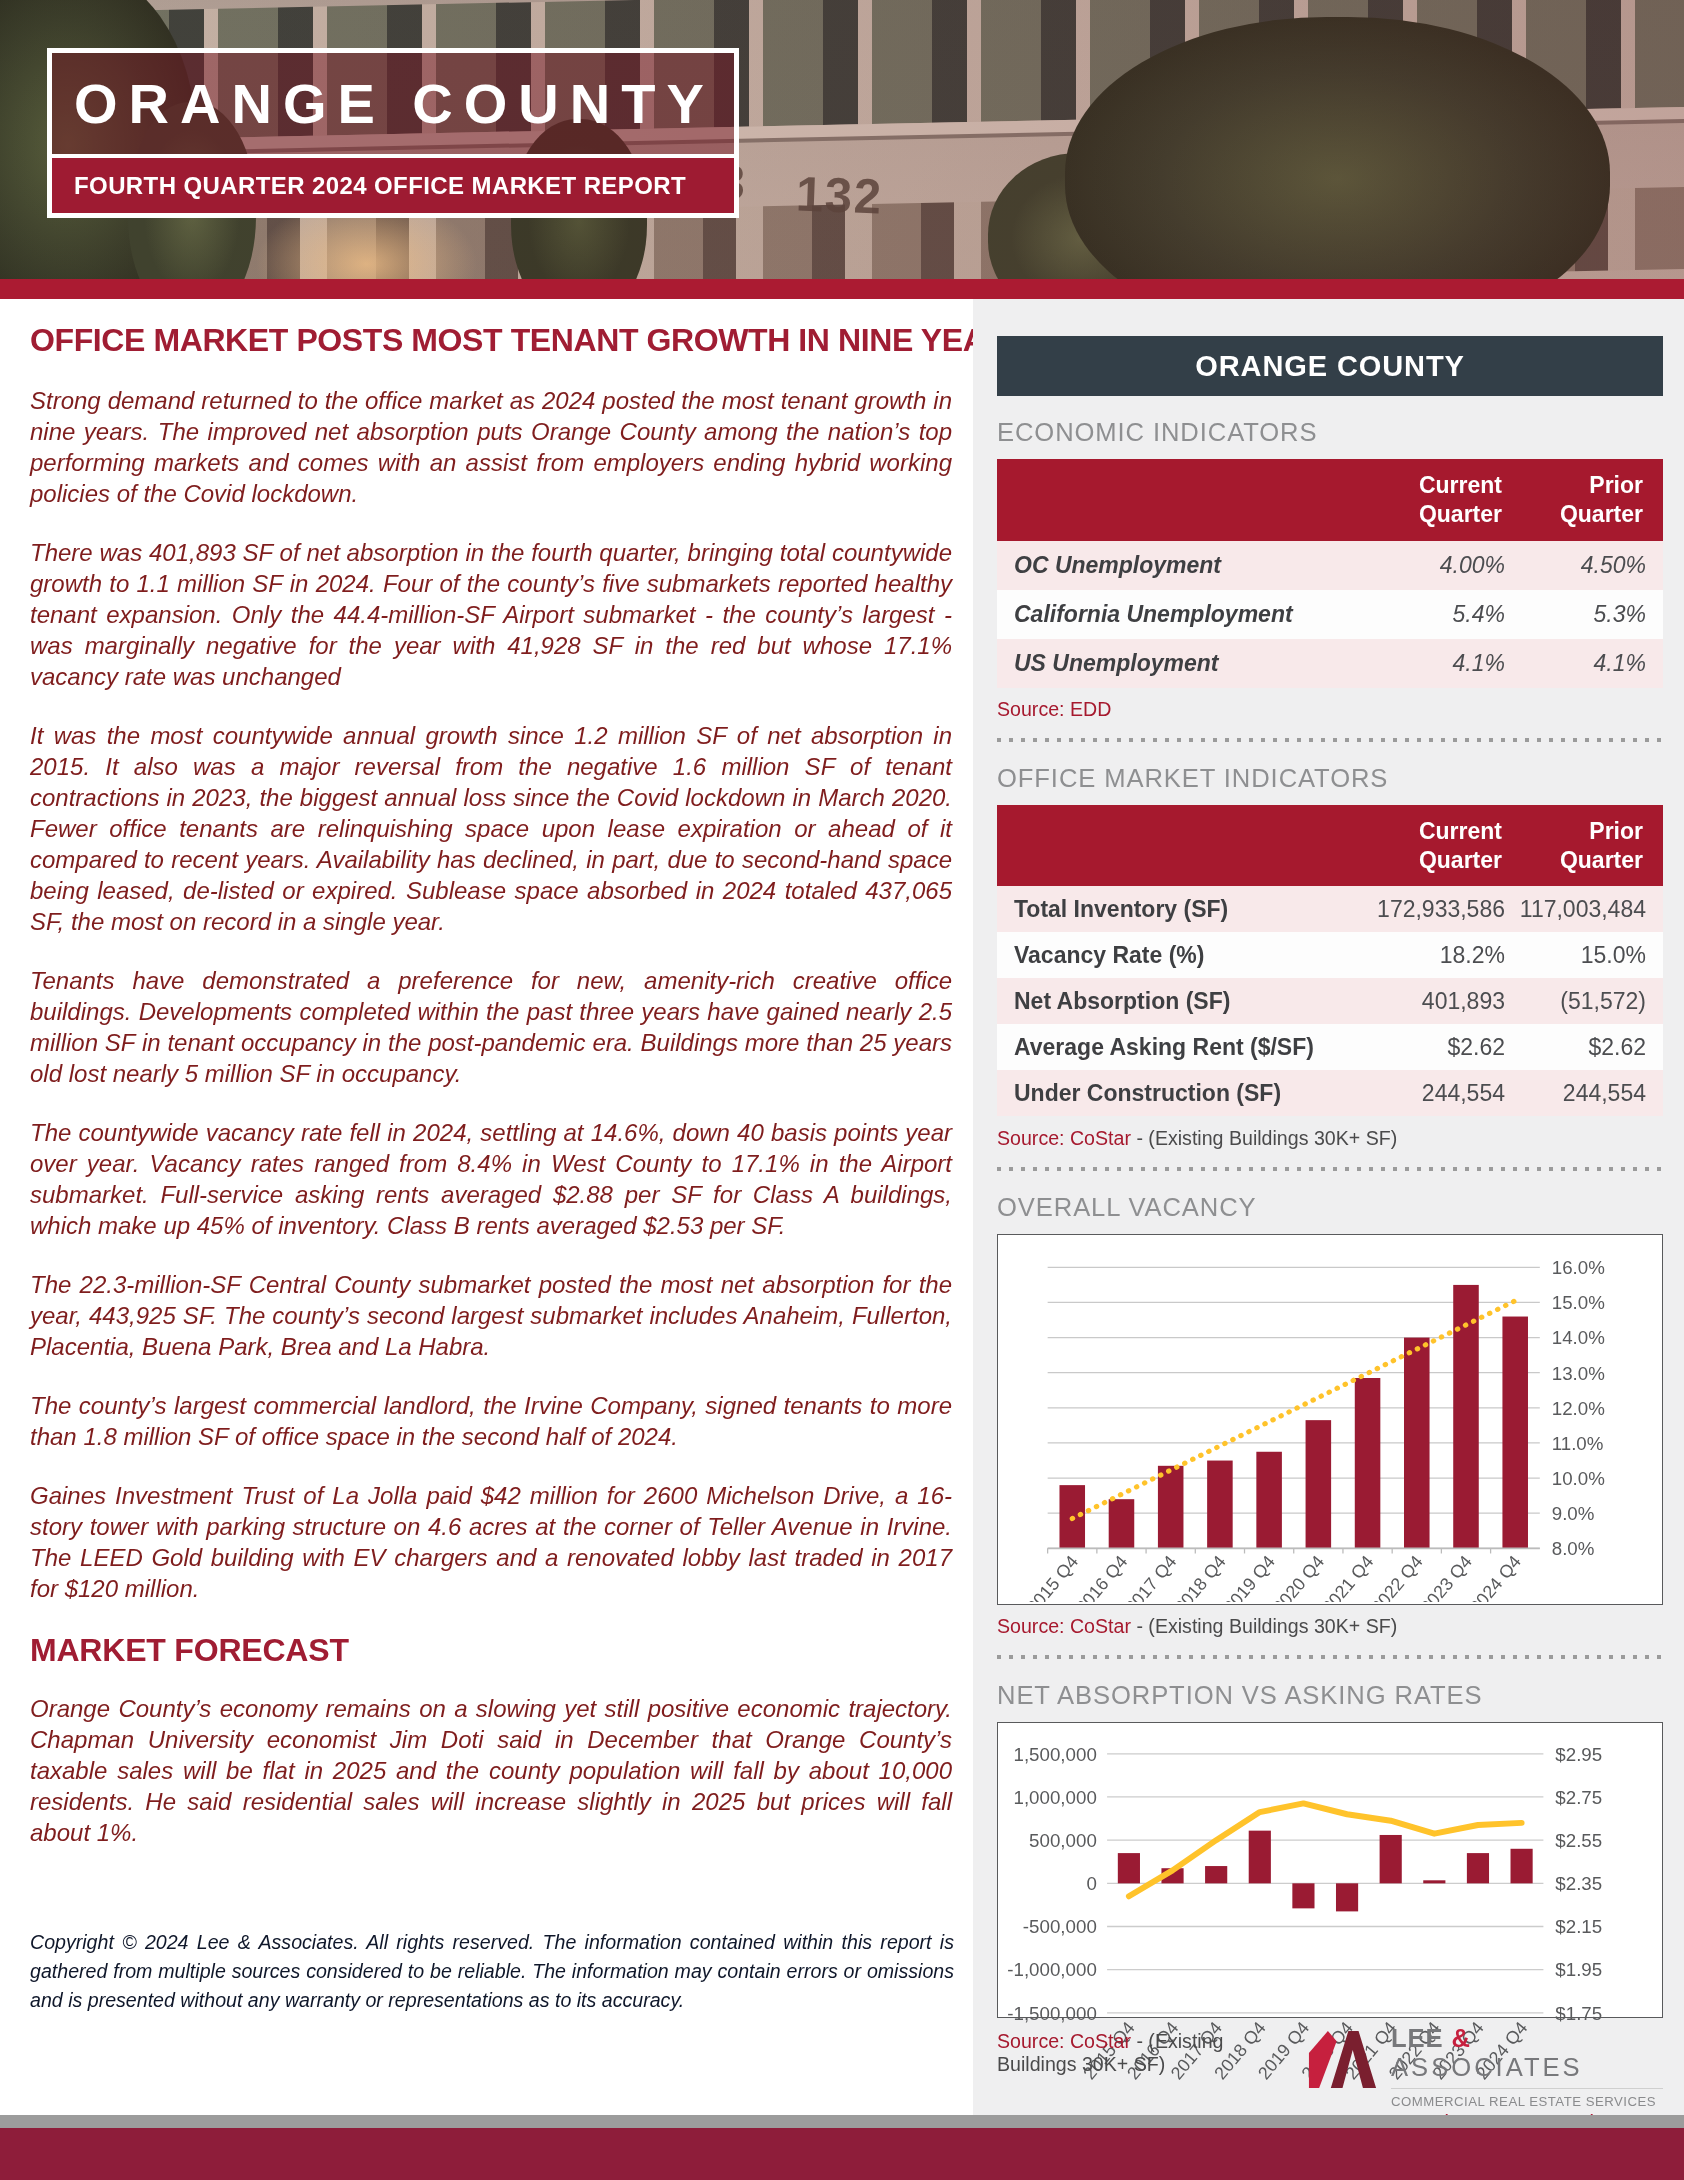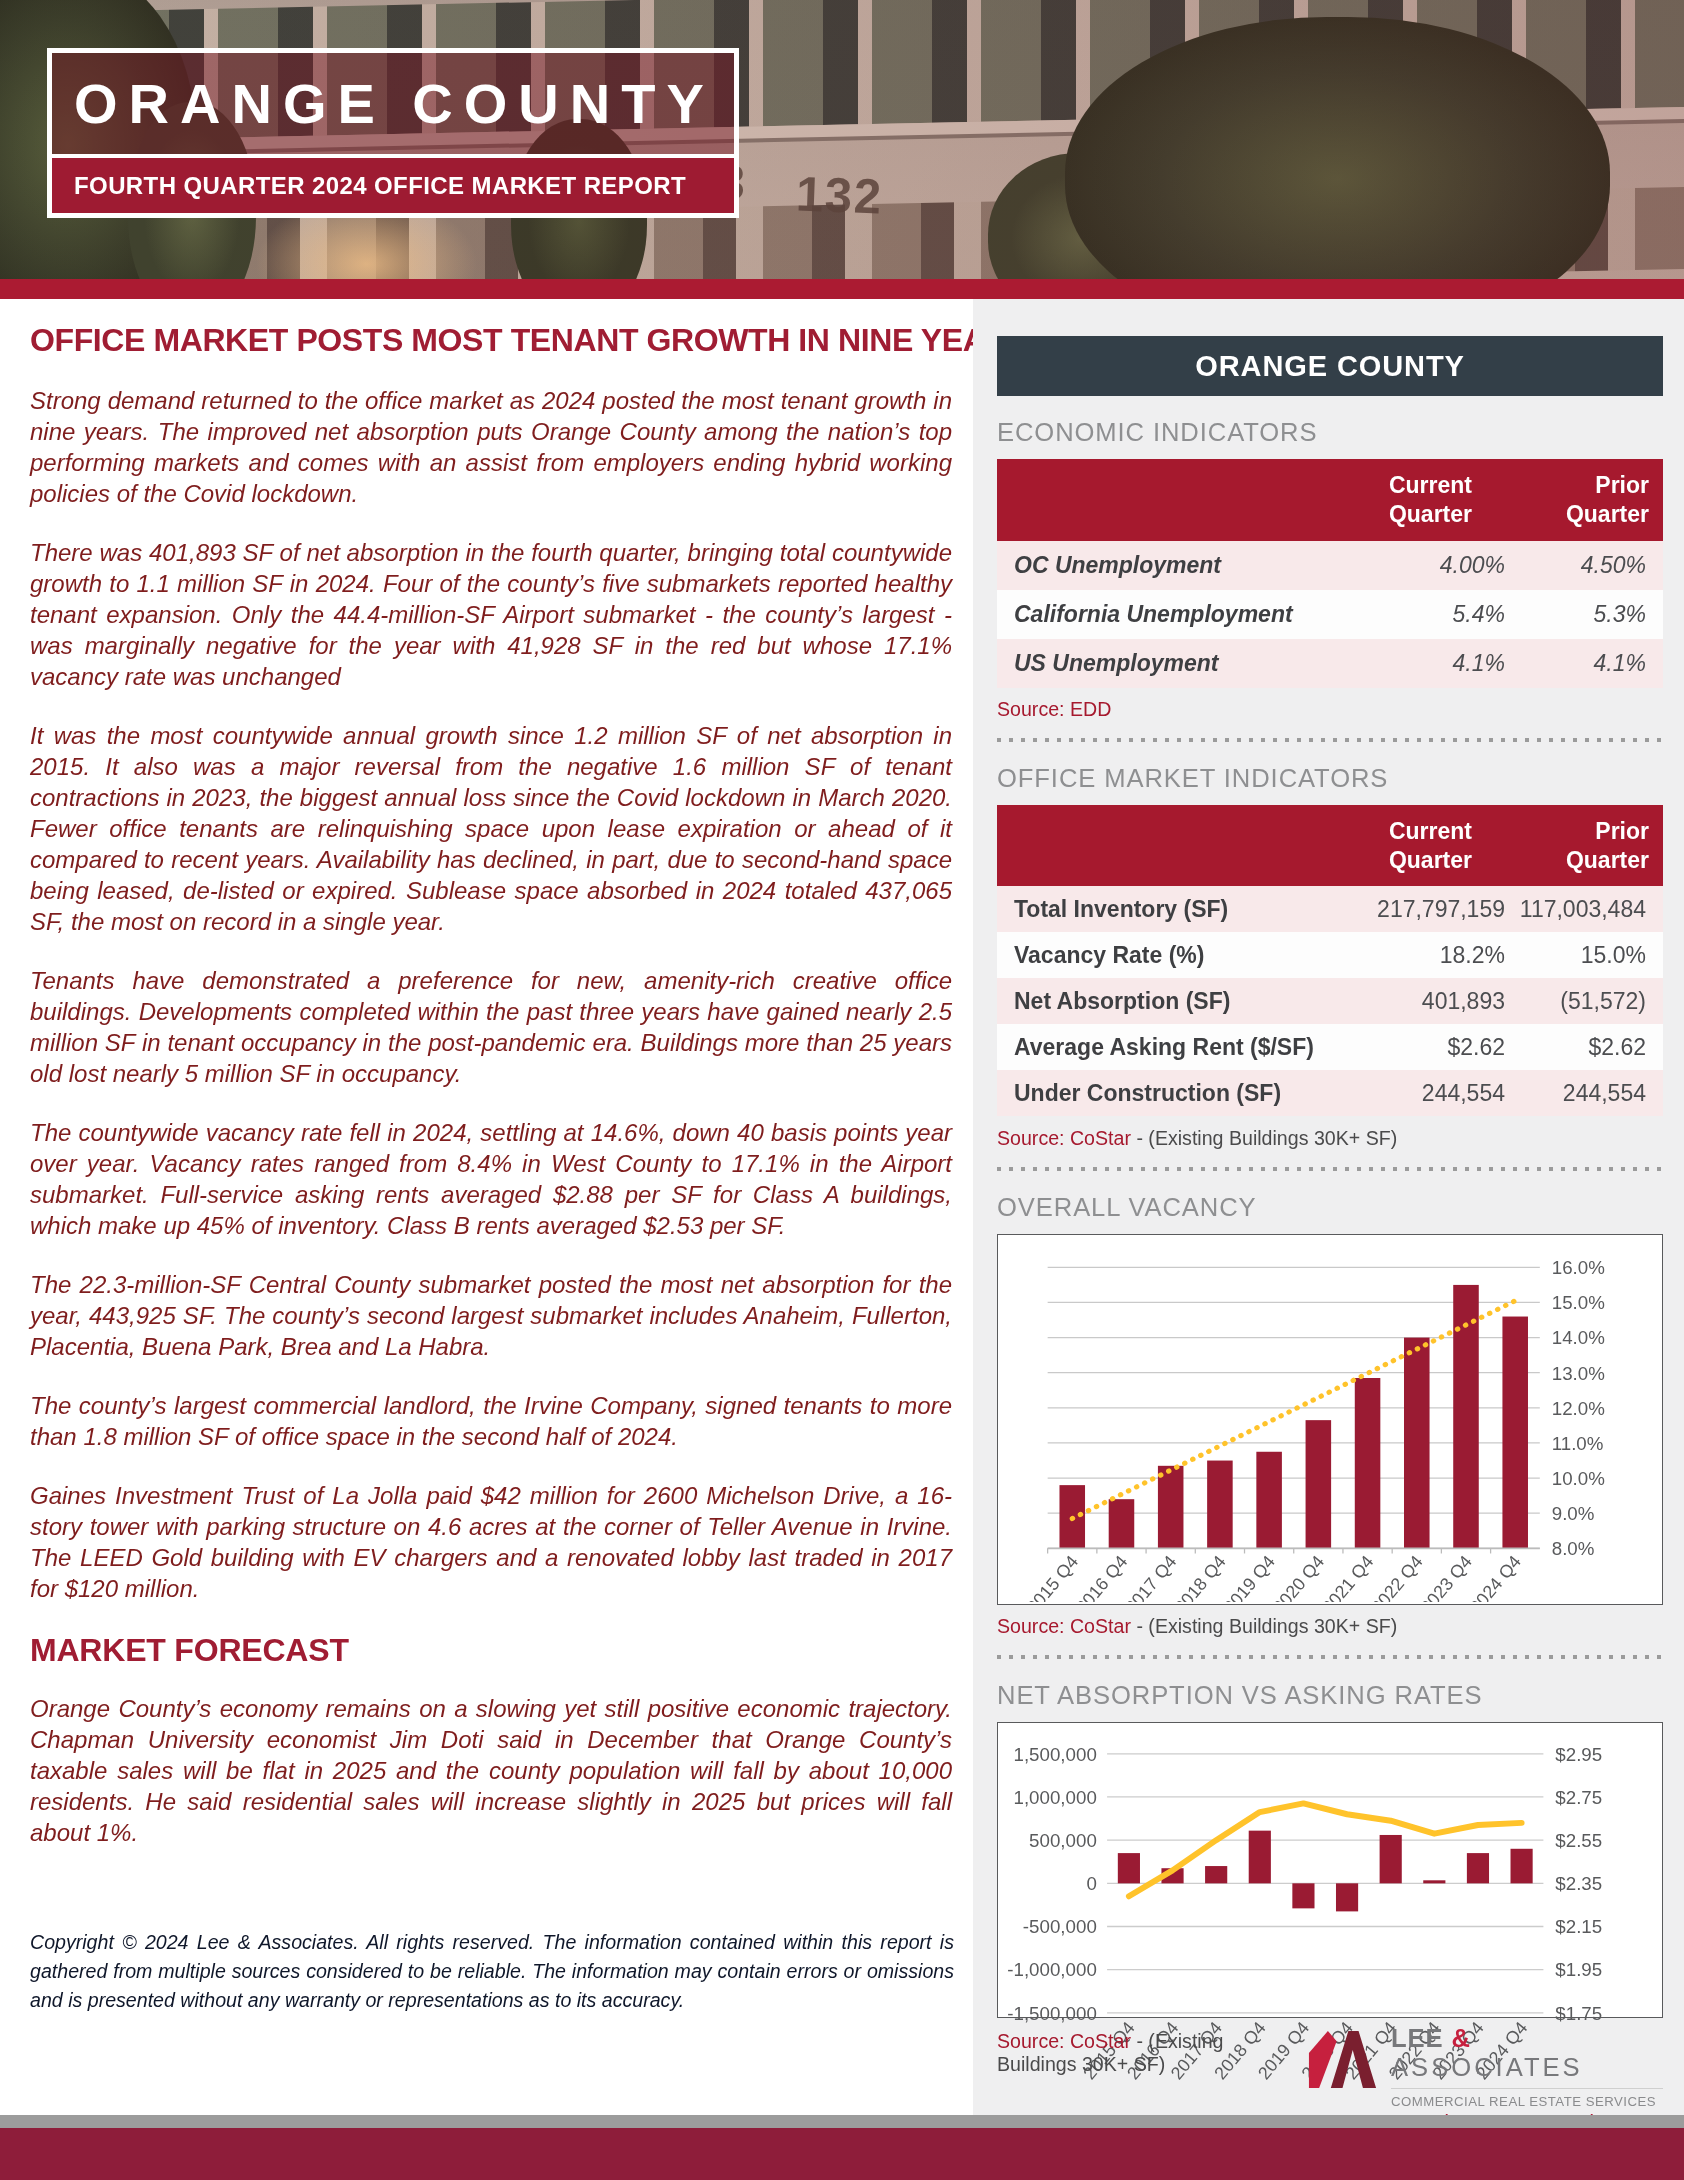--- a/index.html
+++ b/index.html
@@ -47,22 +47,22 @@
   .copyright{position:absolute;left:30px;top:1928px;width:924px;font-style:italic;font-size:19.6px;
       line-height:29px;color:#0f172a;text-align:justify;}
 
   
   .sidebar{position:absolute;left:973px;top:299px;width:712px;height:1816px;background:#efeff0;}
   .side-inner{margin:37px 22px 0 24px;}
   .panel-title{height:60px;background:#333f48;display:flex;align-items:center;justify-content:center;
       color:#fff;font-weight:bold;font-size:29px;letter-spacing:0.9px;}
   .sec-head{margin-top:22px;font-size:25.6px;color:#8e8f91;letter-spacing:0.9px;}
   .tbl{margin-top:12px;}
-  .tbl-head{background:#a6192e;display:flex;align-items:center;padding:12px 14px;color:#fff;font-weight:bold;
-      font-size:23px;line-height:1.25;gap:36px;}
+  .tbl-head{background:#a6192e;display:flex;align-items:center;padding:12px 20px;color:#fff;font-weight:bold;
+      font-size:23px;line-height:1.25;}
   .tbl-head .sp{flex:1;}
   .colw1{width:149px;text-align:right;white-space:pre-line;}
   .colw2{width:141px;text-align:right;white-space:pre-line;}
   .trow{display:flex;align-items:center;padding:0 17px;}
   .trow.h58{height:49px;font-style:italic;} .trow.h54{height:46px;}
   .trow:nth-child(odd){background:#f8e9ea;}
   .trow:nth-child(even){background:#fdfdfd;}
   .trow .lbl{flex:1;font-weight:bold;color:#3e3f42;font-size:23px;}
   .trow .val{font-size:23px;color:#4c4d50;}
   .src{margin-top:10.2px;font-size:19.6px;}
@@ -171,21 +171,21 @@
         <div class="tbl-head">
           <span class="sp"></span>
           <span class="colw1">Current
 Quarter</span>
           <span class="colw2">Prior
 Quarter</span>
         </div>
         <div id="office-rows">
             <div class="trow h54">
               <span class="lbl">Total Inventory (SF)</span>
-              <span class="val colw1">217,797,159</span>
+              <span class="val colw1">172,933,586</span>
               <span class="val colw2">117,003,484</span>
             </div>
             <div class="trow h54">
               <span class="lbl">Vacancy Rate (%)</span>
               <span class="val colw1">18.2%</span>
               <span class="val colw2">15.0%</span>
             </div>
             <div class="trow h54">
               <span class="lbl">Net Absorption (SF)</span>
               <span class="val colw1">401,893</span>

